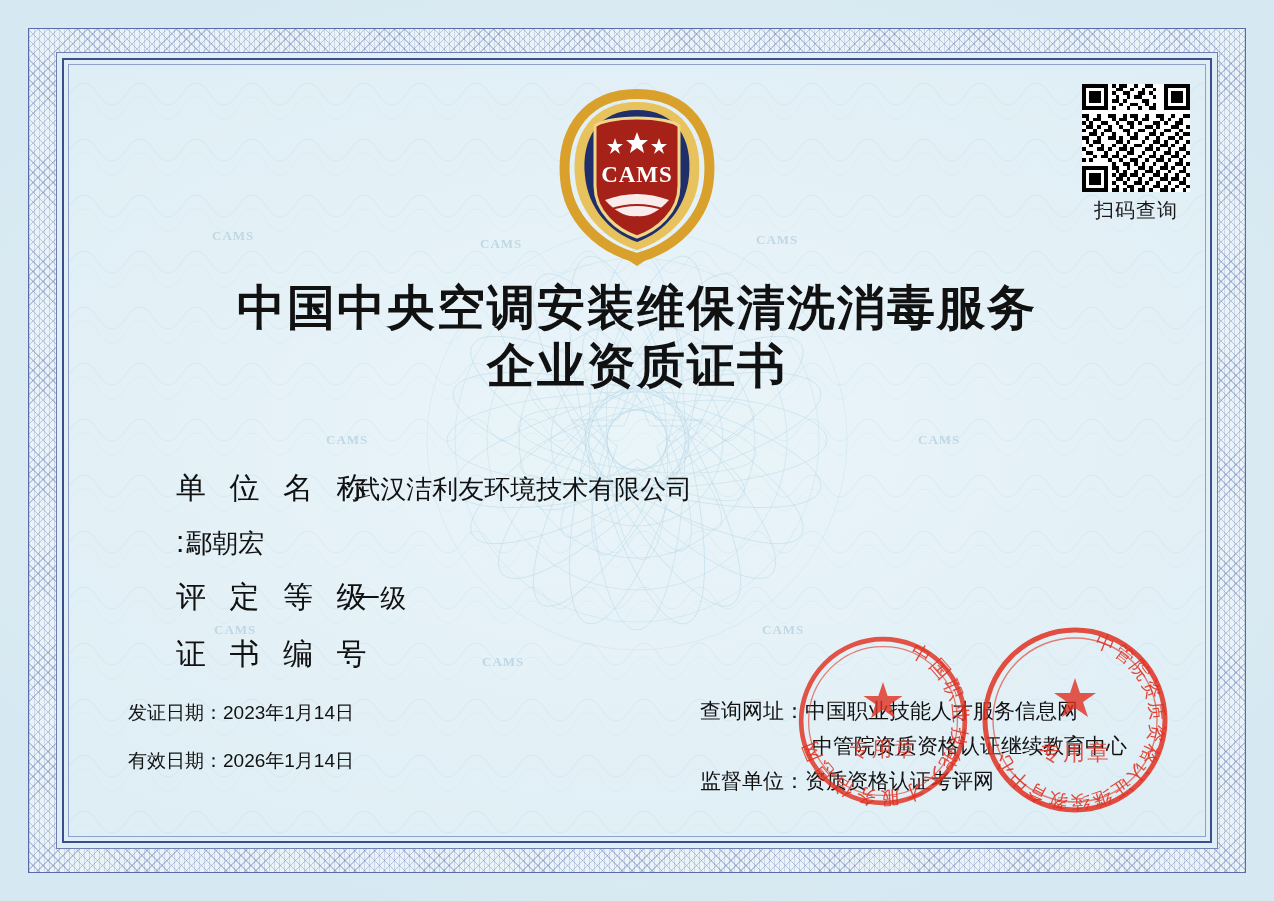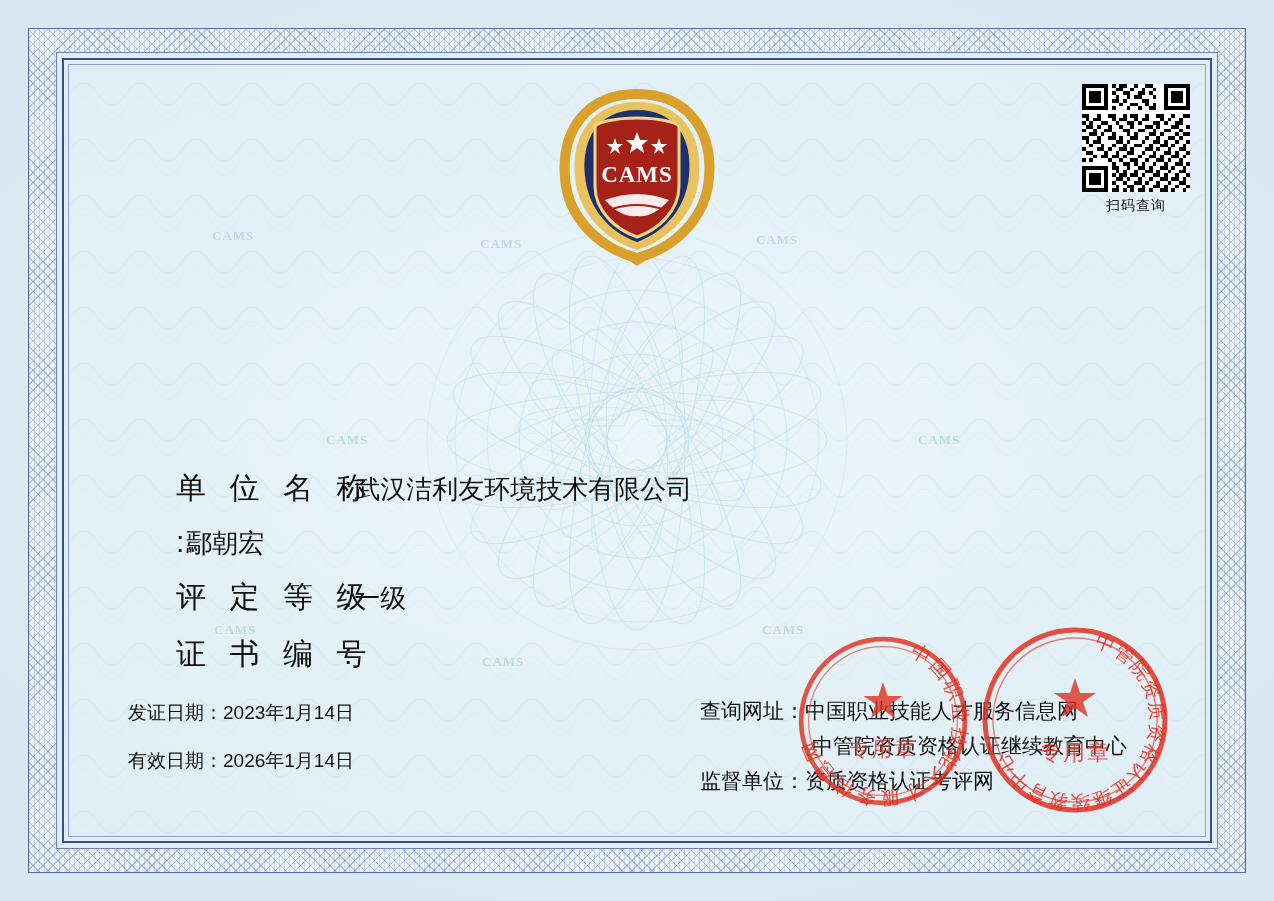--- a/index.html
+++ b/index.html
@@ -60,21 +60,21 @@
     width:180px;height:190px;
   }
   
   .qr-wrap{
     position:absolute;right:78px;top:84px;width:120px;text-align:center;
   }
   .qr{
     width:108px;height:108px;margin:0 auto;display:block;background:#fff;
   }
   .qr-label{
-    margin-top:5px;font-size:14px;color:#1a1a1a;
+    margin-top:5px;font-size:20px;color:#1a1a1a;
     font-family:"Liberation Sans", sans-serif;letter-spacing:1px;
   }
   
   .title-block{
     position:absolute;left:0;right:0;top:278px;text-align:center;
   }
   .title-line{
     font-size:48px;line-height:58px;font-weight:bold;color:#111;
     letter-spacing:2px;font-family:"DejaVu Sans", sans-serif;
   }
@@ -443,20 +443,24 @@
           <rect x="15" y="28" width="2" height="1"></rect>
         <rect x="18" y="28" width="1" height="1"></rect>
           <rect x="21" y="28" width="2" height="1"></rect>
           <rect x="24" y="28" width="1" height="1"></rect>
           <rect x="27" y="28" width="1" height="1"></rect>
       </g>
     </svg>
     <div class="qr-label">扫码查询</div>
   </div>
 
+  <div class="title-block">
+    <div class="title-line">中国中央空调安装维保清洗消毒服务</div>
+    <div class="title-line">企业资质证书</div>
+  </div>
 
   <div class="fields">
     <div class="field-row">
       <span class="field-label">单 位 名 称</span>
       <span class="field-colon">:</span>
       <span class="field-value">武汉洁利友环境技术有限公司</span>
     </div>
     <div class="field-row">
       <span class="field-colon">:</span>
       <span class="field-value">鄢朝宏</span>

